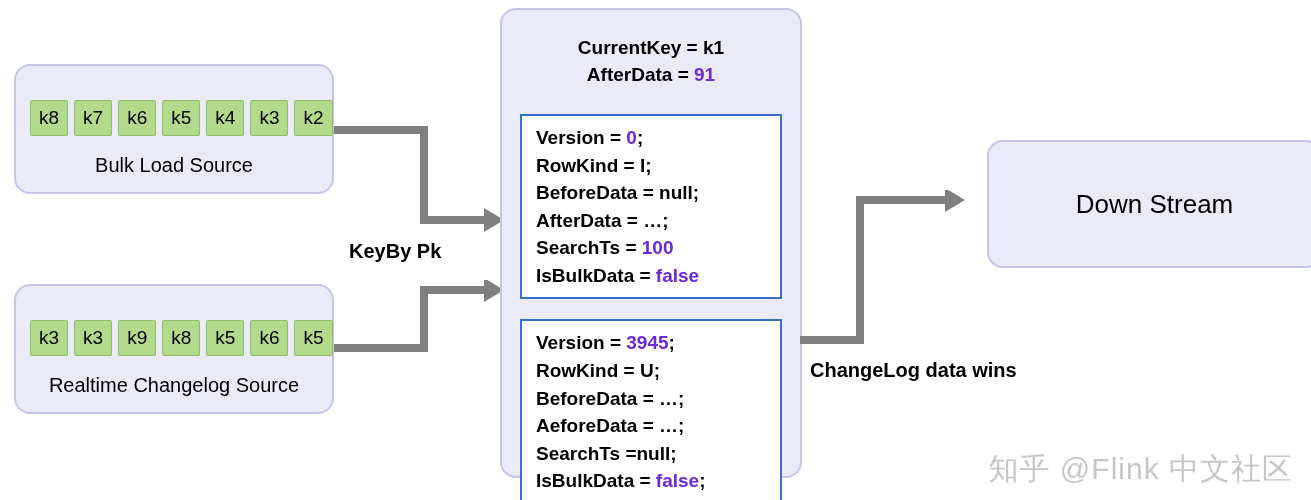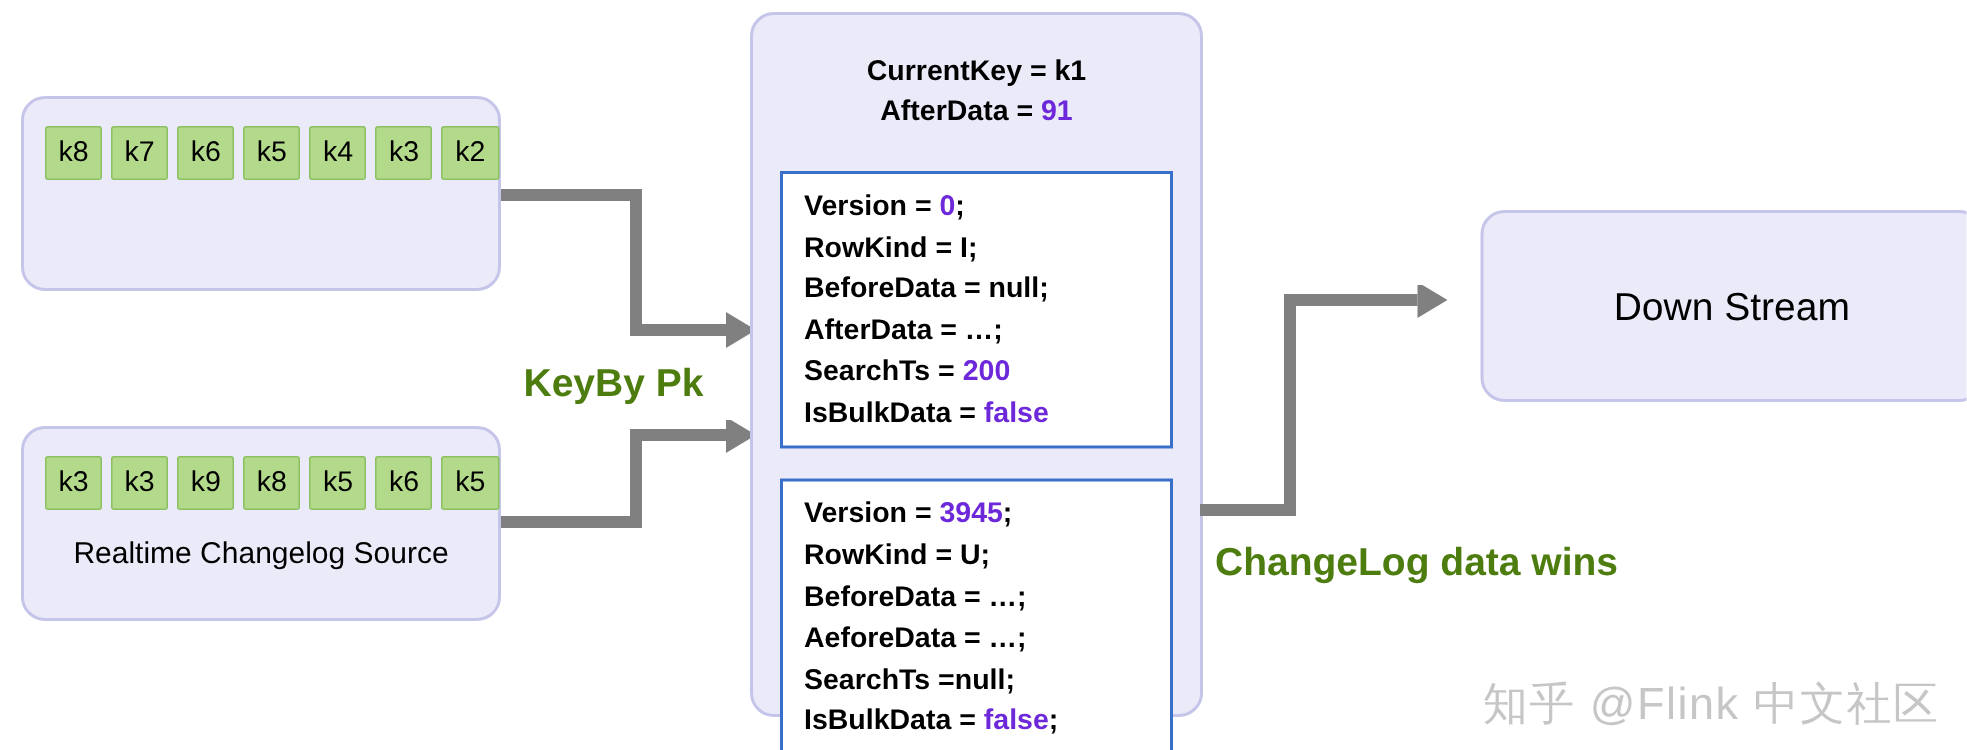--- a/index.html
+++ b/index.html
@@ -13,42 +13,42 @@
     .box {
       position: absolute;
       background: #eaeaf9;
       border: 2px solid #c5c5ea;
       border-radius: 16px;
     }
     .box-bulk { left: 14px; top: 64px; width: 320px; height: 130px; }
     .box-realtime { left: 14px; top: 284px; width: 320px; height: 130px; }
     .box-coprocess { left: 500px; top: 8px; width: 302px; height: 470px; }
     .box-downstream { left: 960px; top: 140px; width: 335px; height: 128px; display:flex; align-items:center; justify-content:center;margin-left:27px; }
-    .key-list { display:flex; gap:6px; padding: 18px 14px 10px 14px; }
+    .key-list { display:flex; gap:6px; padding: 34px 14px 10px 14px; }
     .key-chip {
       background: #b3d98a;
       border: 1px solid #8bc060;
       padding: 6px 8px;
       font-size: 19px;
       border-radius: 2px;
     }
     .box-label { font-size: 20px; text-align:center; margin-top: 8px; }
     .header-lines { text-align:center; font-weight:bold; font-size:19px; padding: 25px 0 6px; line-height:1.4; }
     .panel {
       background: #fff;
       border: 2px solid #3a6fc9;
       margin: 20px 18px;
       padding: 8px 14px;
       font-size: 19px;
       font-weight: bold;
       line-height: 1.45;
     }
     .hl { color: #6d28d9; }
     .process-label { text-align:center; font-size:21px; padding-top: 14px; font-weight:500; }
-    .edge-label { position:absolute; color:#4d7c0f; font-weight:bold; font-size:26px; }
+    .edge-label { position:absolute; color:#000000; font-weight:bold; font-size:20px; }
     .downstream-text { font-size:26px; font-weight:500; }
     .arrow { position:absolute; }
     .arrow-line { stroke:#808080; stroke-width:8; fill:none; }
     .arrow-head { fill:#808080; }
     .watermark {
       position:absolute; right:18px; bottom:10px;
       color:rgba(160,160,160,0.6); font-size:30px; font-weight:400; letter-spacing:1px;margin-left:31px;
     }
   </style>
 </head>
@@ -57,20 +57,21 @@
 <div class="box box-bulk">
   <div class="key-list">
     <div class="key-chip">k8</div>
     <div class="key-chip">k7</div>
     <div class="key-chip">k6</div>
     <div class="key-chip">k5</div>
     <div class="key-chip">k4</div>
     <div class="key-chip">k3</div>
     <div class="key-chip">k2</div>
   </div>
+  <div class="box-label">Bulk Load Source</div>
 </div>
 
 <div class="box box-realtime">
   <div class="key-list">
     <div class="key-chip">k3</div>
     <div class="key-chip">k3</div>
     <div class="key-chip">k9</div>
     <div class="key-chip">k8</div>
     <div class="key-chip">k5</div>
     <div class="key-chip">k6</div>
@@ -93,21 +94,21 @@
   <div class="header-lines">
     <div><span>CurrentKey = </span><span>k1</span></div>
     <div><span>AfterData =  </span><span class="hl">91</span></div>
   </div>
 
   <div class="panel">
     <div><span>Version = </span><span class="hl">0</span><span>;</span></div>
     <div><span>RowKind = </span><span>I</span><span>;</span></div>
     <div><span>BeforeData = </span><span>null</span><span>;</span></div>
     <div><span>AfterData = </span><span>…</span><span>;</span></div>
-    <div><span>SearchTs = </span><span class="hl">200</span></div>
+    <div><span>SearchTs = </span><span class="hl">100</span></div>
     <div><span>IsBulkData = </span><span class="hl">false</span></div>
   </div>
 
   <div class="panel">
     <div><span>Version = </span><span class="hl">3945</span><span>;</span></div>
     <div><span>RowKind = </span><span>U</span><span>;</span></div>
     <div><span>BeforeData = </span><span>…</span><span>;</span></div>
     <div><span>AeforeData = </span><span>…</span><span>;</span></div>
     <div><span>SearchTs =</span><span>null</span><span>;</span></div>
     <div><span>IsBulkData = </span><span class="hl">false</span><span>;</span></div>

